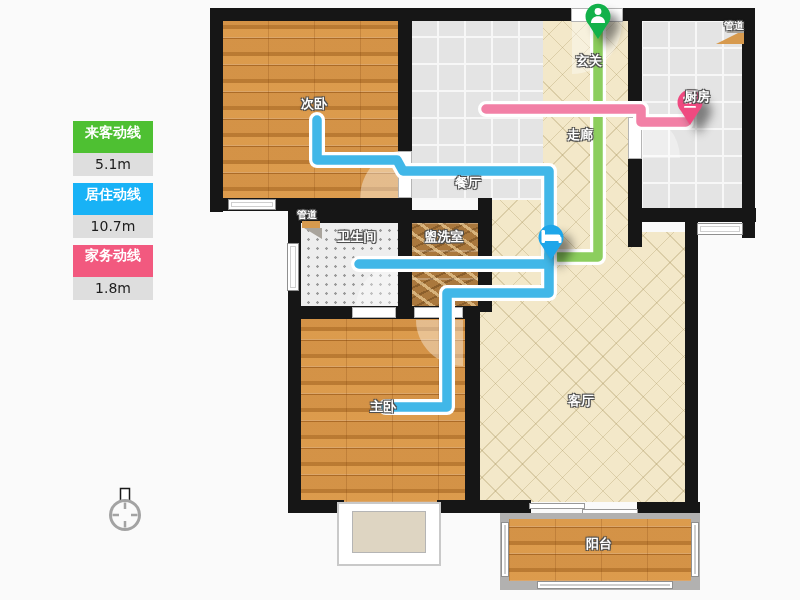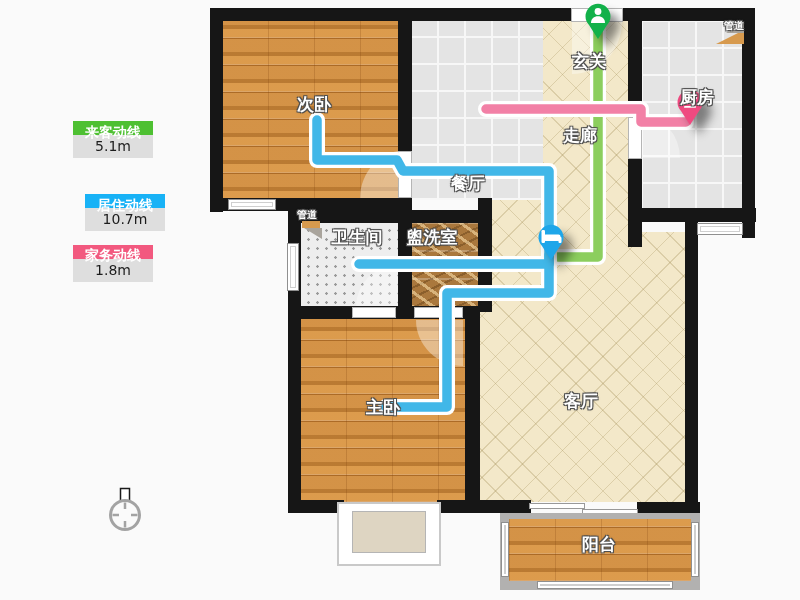--- a/index.html
+++ b/index.html
@@ -20,26 +20,26 @@
     repeating-linear-gradient(90deg,#f7f7f7 0 2px,transparent 2px 27px);}
   .tile-dots{background-color:#eeeeee;background-image:radial-gradient(circle,#9a9a9a 1px,transparent 1.5px);background-size:9px 9px;background-position:4px 4px;}
   .marble{background-color:#aa783d;background-image:
     repeating-linear-gradient(35deg, rgba(255,228,175,.55) 0 3px, transparent 3px 12px),
     repeating-linear-gradient(-25deg, rgba(80,48,12,.35) 0 2px, transparent 2px 9px),
     repeating-linear-gradient(0deg, rgba(255,255,255,.25) 0 2px, transparent 2px 28px);}
   .beige{background-color:#f3e8c9;background-image:
     repeating-linear-gradient(45deg, rgba(165,145,90,.30) 0 1px, transparent 1px 19px),
     repeating-linear-gradient(-45deg, rgba(165,145,90,.30) 0 1px, transparent 1px 19px);}
   
-  .room-label{position:absolute;transform:translate(-50%,-50%);color:#fff;font-weight:bold;font-size:17px;white-space:nowrap;
+  .room-label{position:absolute;transform:translate(-50%,-50%);color:#fff;font-weight:bold;font-size:13px;white-space:nowrap;
     text-shadow:-1px -1px 0 #4f4f4f,1px -1px 0 #4f4f4f,-1px 1px 0 #4f4f4f,1px 1px 0 #4f4f4f,0 0 3px rgba(0,0,0,.35);}
   .room-label.small{font-size:10px;}
   
   .legend-item{position:absolute;left:73px;width:80px;}
-  .legend-head{height:14px;line-height:22px;text-align:center;color:#fff;font-weight:bold;font-size:14px;}
+  .legend-head{height:32px;line-height:22px;text-align:center;color:#fff;font-weight:bold;font-size:14px;}
   .legend-val{height:23px;line-height:23px;text-align:center;color:#1c1c1c;font-size:14px;background:#dedede;}
   .lh-guest{background:var(--legend-guest,#4ec032);}
   .lh-living{background:var(--legend-living,#18b2f6);}
   .lh-housework{background:var(--legend-housework,#f2597f);font-family:Liberation Serif, serif;}
   
   svg{position:absolute;left:0;top:0;}
   .casing{fill:none;stroke:#fff;stroke-width:16;stroke-linecap:round;stroke-linejoin:round;}
   .line{fill:none;stroke-width:9.5;stroke-linecap:round;stroke-linejoin:round;}
   .line.guest{stroke:var(--guest-line,#8cce5e);}
   .line.living{stroke:var(--living-line,#41b7e8);}
@@ -168,30 +168,30 @@
   </svg>
 
   <div class="room-label" style="left:314px;top:104px;">次卧</div>
   <div class="room-label" style="left:468px;top:183px;">餐厅</div>
   <div class="room-label" style="left:589px;top:61px;">玄关</div>
   <div class="room-label" style="left:580px;top:135px;">走廊</div>
   <div class="room-label" style="left:697px;top:97px;">厨房</div>
   <div class="room-label small" style="left:734px;top:26px;">管道</div>
   <div class="room-label small" style="left:307px;top:215px;">管道</div>
   <div class="room-label" style="left:357px;top:237px;">卫生间</div>
-  <div class="room-label" style="left:432px;top:237px;">盥洗室</div>
+  <div class="room-label" style="left:444px;top:237px;">盥洗室</div>
   <div class="room-label" style="left:383px;top:407px;">主卧</div>
   <div class="room-label" style="left:581px;top:401px;">客厅</div>
   <div class="room-label" style="left:599px;top:544px;">阳台</div>
 
   <div class="legend-item" style="top:121px;">
     <div class="legend-head lh-guest">来客动线</div>
     <div class="legend-val">5.1m</div>
   </div>
-  <div class="legend-item" style="top:194px;margin-left:12px;">
+  <div class="legend-item" style="top:183px;">
     <div class="legend-head lh-living">居住动线</div>
     <div class="legend-val">10.7m</div>
   </div>
   <div class="legend-item" style="top:245px;">
     <div class="legend-head lh-housework">家务动线</div>
     <div class="legend-val">1.8m</div>
   </div>
 
 </div>
 

